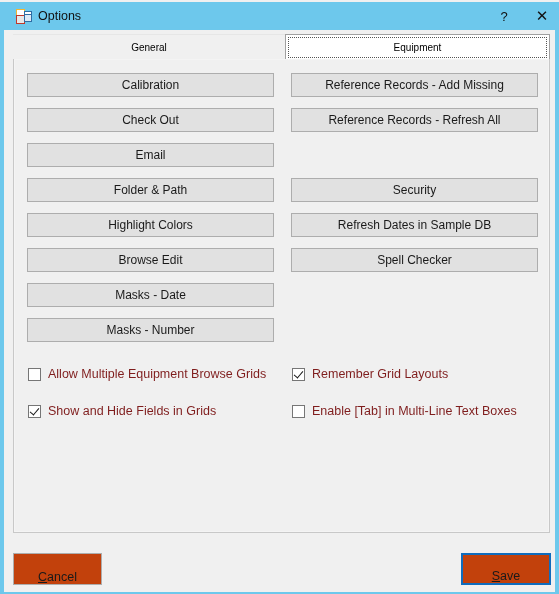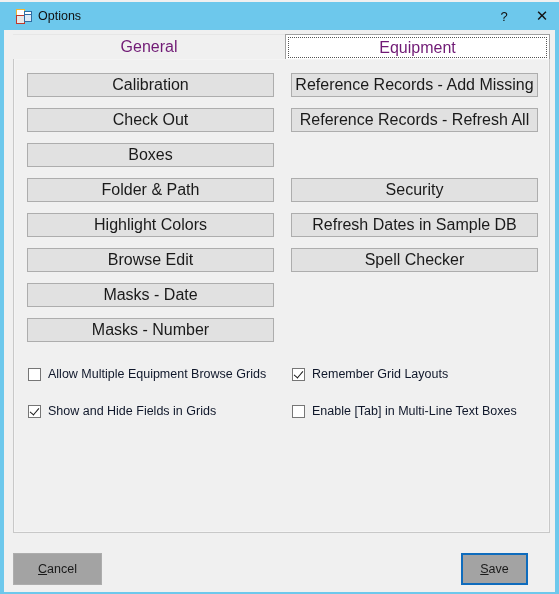--- a/index.html
+++ b/index.html
@@ -59,22 +59,22 @@
   
   #tabstrip {
     position: absolute;
     left: 9px; top: 32px;
     width: 537px; height: 26px;
   }
   .tab {
     position: absolute;
     top: 0;
     height: 26px;
-    font-size: 16px;
-    color: #701a75;
+    font-size: 10px;
+    color: #000000;
     display: flex; align-items: center; justify-content: center;
     cursor: default;
   }
   #tab-general {
     left: 0; width: 272px;
     background: #f0f0f0;
     border-bottom: 1px solid #b4b4b4;
     border-top: 1px solid #e6e6e6;
   }
   #tab-advanced {
@@ -100,38 +100,38 @@
     border-top: none;
     box-shadow: inset 0 0 0 1px #f4f4f4;
   }
 
   
   .opt-btn {
     position: absolute;
     width: 247px; height: 24px;
     background: #e1e1e1;
     border: 1px solid #adadad;
-    font-size: 16px;
+    font-size: 12px;
     font-family: "Liberation Sans", sans-serif;
     color: #1a1a1a;
     display: flex; align-items: center; justify-content: center;
     cursor: default;
     padding: 3px;
     white-space: nowrap;
   }
   .opt-btn.col-left  { left: 13px; }
   .opt-btn.col-right { left: 277px; }
 
   
   .cb-row {
     position: absolute;
     display: flex;
     align-items: center;
     font-size: 12.5px;
-    color: #0f172a;
+    color: #7f1d1d;
     white-space: nowrap;
     cursor: default;
   }
   .cb-box {
     width: 13px; height: 13px;
     border: 1px solid #767676;
     background: #ffffff;
     margin-right: 7px;
     position: relative;
     flex: 0 0 auto;
@@ -143,34 +143,34 @@
     width: 4px; height: 8px;
     border: solid #1a1a1a;
     border-width: 0 1.6px 1.6px 0;
     transform: rotate(40deg);
   }
 
   
   .footer-btn {
     position: absolute;
     height: 32px;
-    background: #a3a3a3;
+    background: #c2410c;
     border: 1px solid #adadad;
     font-size: 12.5px;
     font-family: "Liberation Sans", sans-serif;
     color: #1a1a1a;
-    display: flex; align-items: center; justify-content: center;
+    display: flex; align-items: flex-end; justify-content: center;
     cursor: default;
     padding: 0;
   }
   #cancel-button {
     left: 9px; top: 551px; width: 89px;
   }
   #save-button {
-    left: 457px; top: 551px; width: 67px;
+    left: 457px; top: 551px; width: 90px;
     border: 2px solid #0f6cbd;
   }
   .accel { text-decoration: underline; }
 </style>
 </head>
 <body>
 
 <div id="window">
 
   <div id="titlebar">
@@ -202,21 +202,21 @@
     <div class="tab" id="tab-advanced">
       <span>Equipment</span>
       <span class="focus-rect"></span>
     </div>
   </div>
 
   <div id="tabpanel">
 
     <button class="opt-btn col-left" style="top:14px">Calibration</button>
     <button class="opt-btn col-left" style="top:49px">Check Out</button>
-    <button class="opt-btn col-left" style="top:84px">Boxes</button>
+    <button class="opt-btn col-left" style="top:84px">Email</button>
     <button class="opt-btn col-left" style="top:119px">Folder &amp; Path</button>
     <button class="opt-btn col-left" style="top:154px">Highlight Colors</button>
     <button class="opt-btn col-left" style="top:189px">Browse Edit</button>
     <button class="opt-btn col-left" style="top:224px">Masks - Date</button>
     <button class="opt-btn col-right" style="top:14px">Reference Records - Add Missing</button>
 
     <button class="opt-btn col-left" style="top:259px">Masks - Number</button>
     <button class="opt-btn col-right" style="top:49px">Reference Records - Refresh All</button>
     <button class="opt-btn col-right" style="top:154px">Refresh Dates in Sample DB</button>
     <button class="opt-btn col-right" style="top:119px">Security</button>

